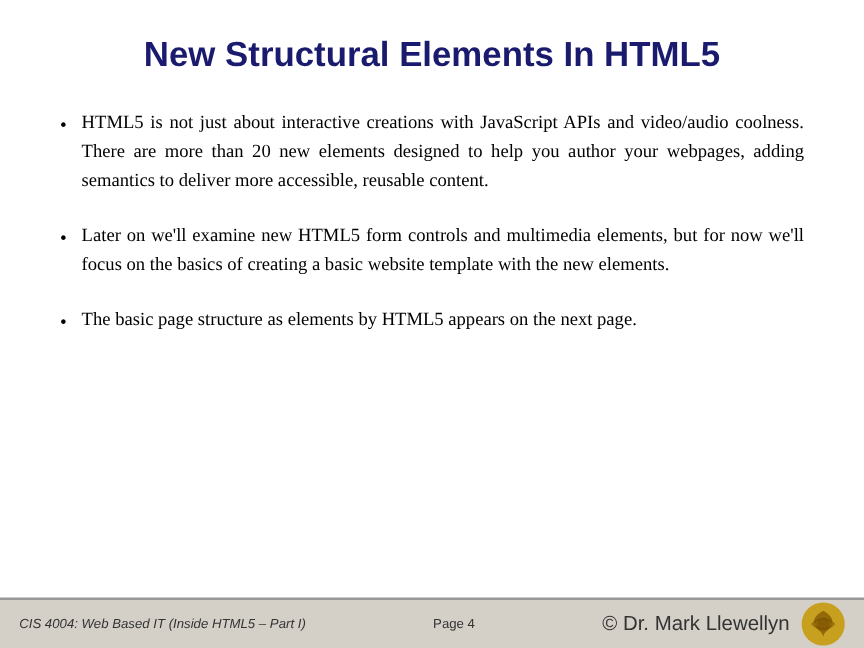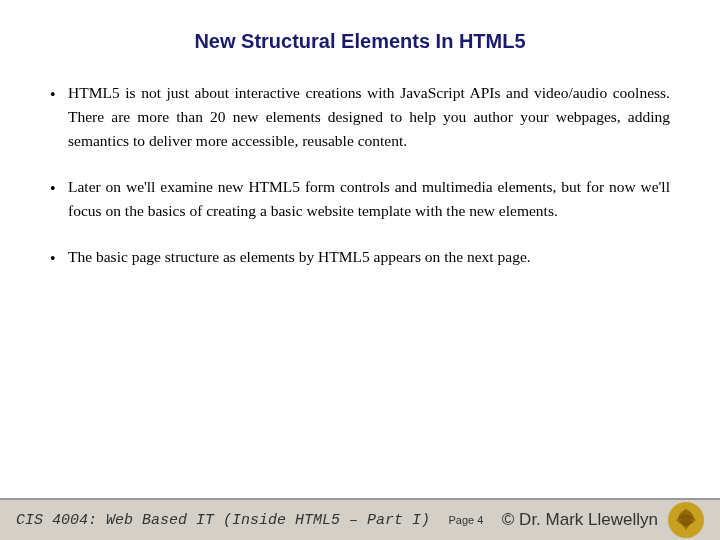--- a/index.html
+++ b/index.html
@@ -25,21 +25,21 @@
       position: relative;
     }
 
     .slide-content {
       flex: 1;
       padding: 30px 50px 20px 50px;
     }
 
     .slide-title {
       text-align: center;
-      font-size: 20px;
+      font-size: 29px;
       font-weight: bold;
       color: #1a1a6e;
       margin-bottom: 28px;
       font-family: Arial, sans-serif;
     }
 
     .bullet-list {
       list-style: none;
       padding: 0;
     }
@@ -68,24 +68,24 @@
       background: #d4d0c8;
       border-top: 2px solid #999;
       padding: 6px 16px;
       display: flex;
       align-items: center;
       justify-content: space-between;
       height: 42px;
     }
 
     .footer-left {
-      font-size: 15px;
+      font-size: 11px;
       font-style: italic;
       color: #333;
-      font-family: Liberation Mono, monospace;
+      font-family: Liberation Sans, sans-serif;
     }
 
     .footer-center {
       font-size: 11px;
       color: #333;
       font-family: Arial, sans-serif;
     }
 
     .footer-right {
       font-size: 17px;

